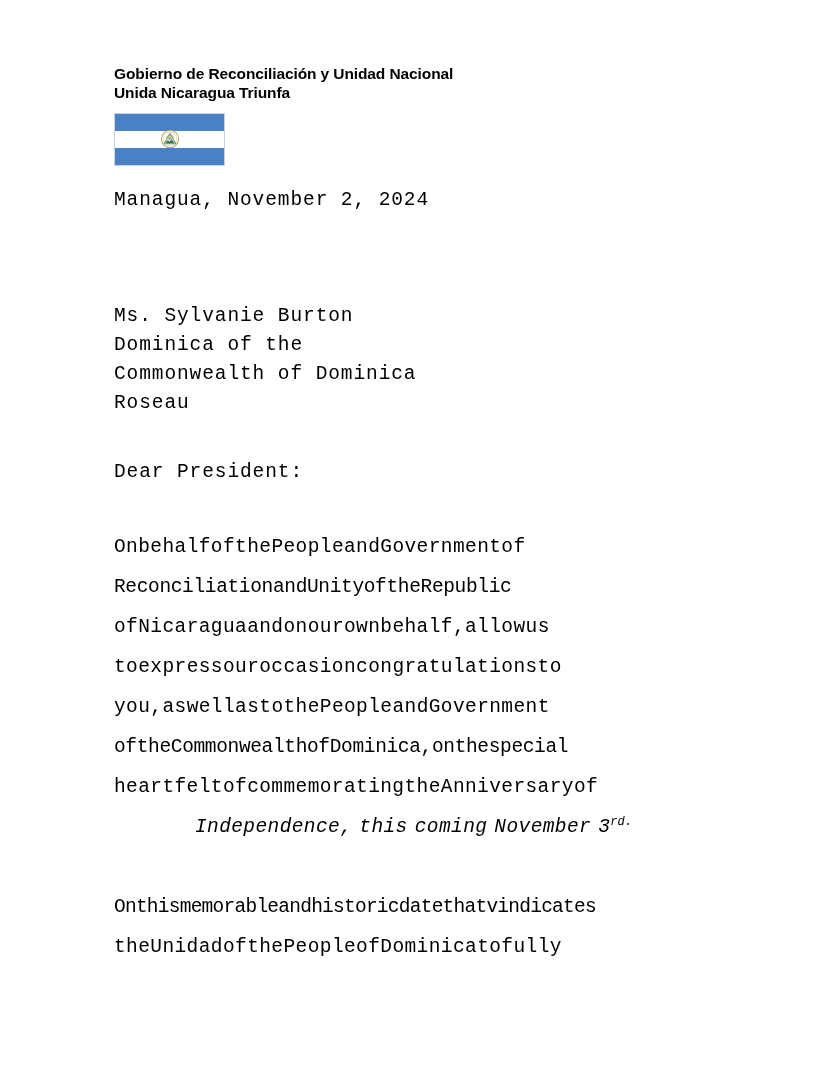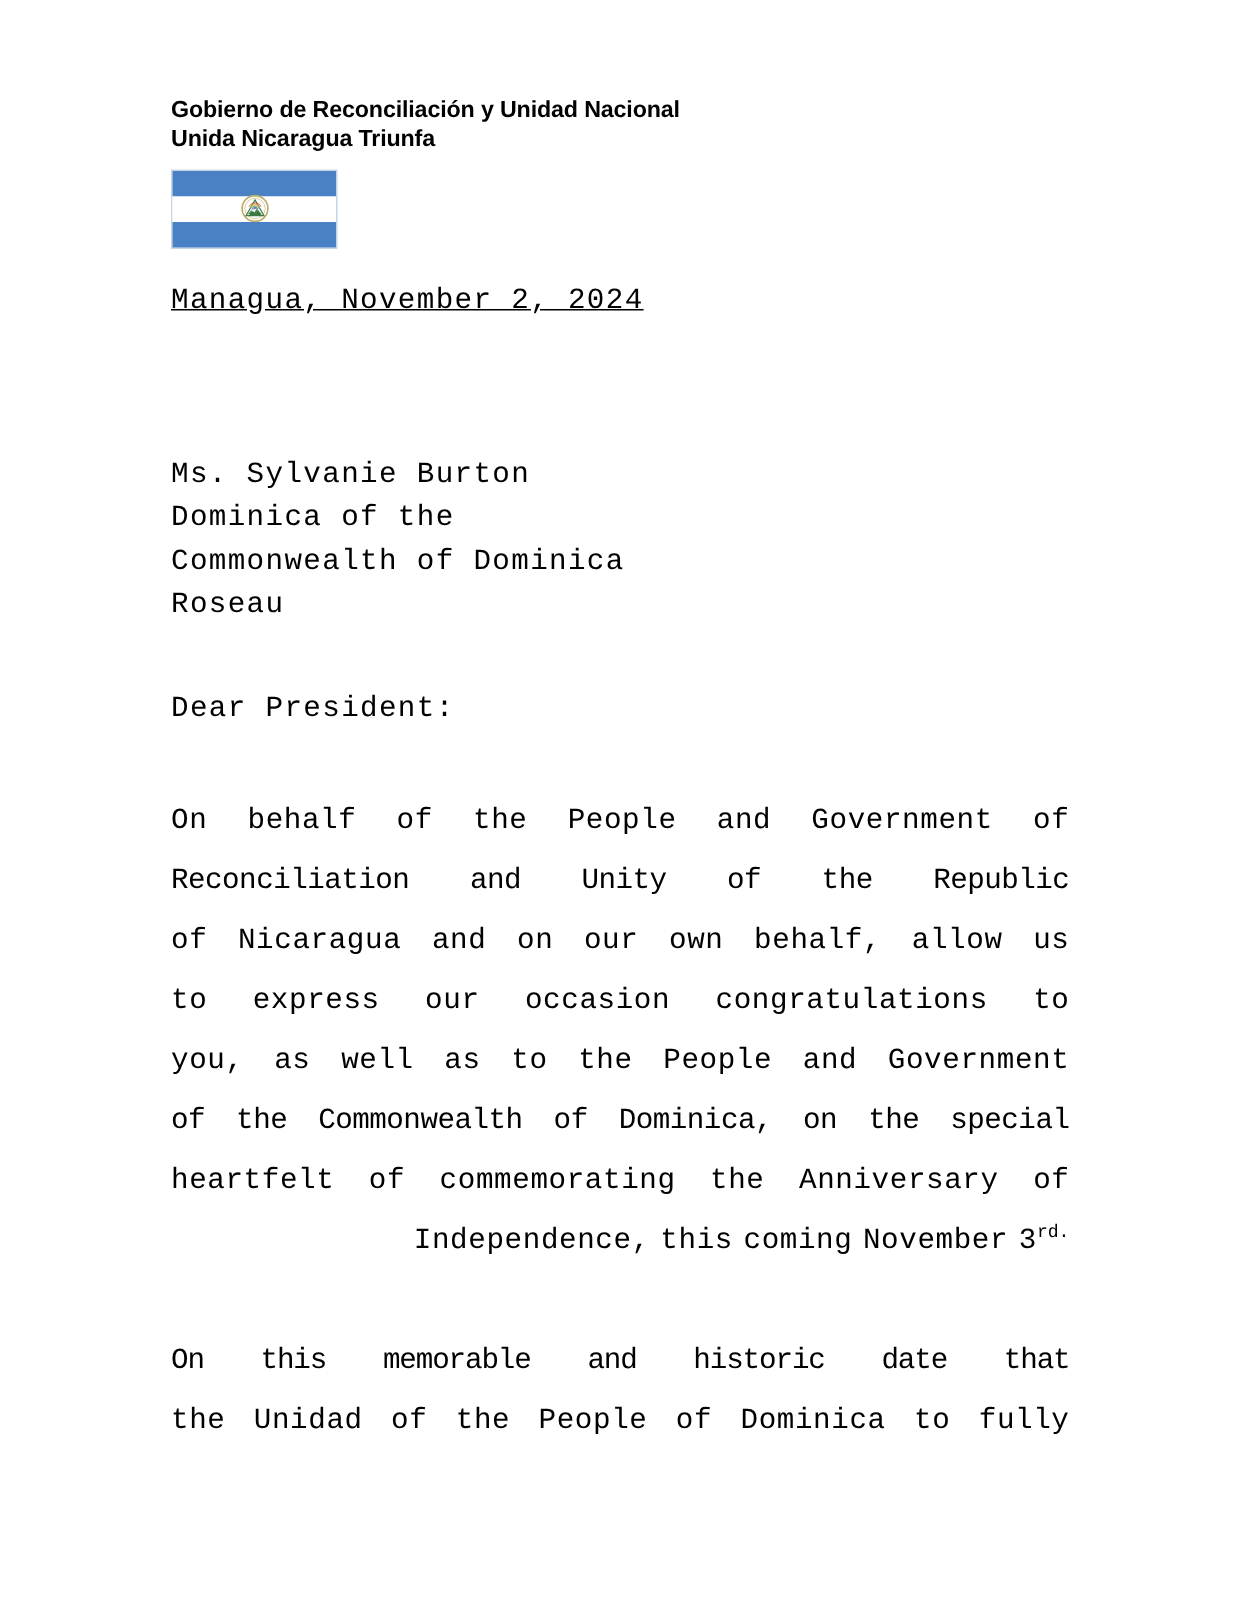--- a/index.html
+++ b/index.html
@@ -87,21 +87,20 @@
 
   .block {
     margin: 0;
   }
 
   
   .date-line {
     line-height: 40px;
     white-space: pre;
     letter-spacing: 0.9px;
-    text-decoration: underline;
   }
 
   .spacer-sm { height: 41px; }
   .spacer-md { height: 40px; }
 
   
   .address-line {
     line-height: 29px;
     white-space: pre;
     letter-spacing: 0.9px;
@@ -109,28 +108,29 @@
 
   .salutation {
     line-height: 29px;
     white-space: pre;
     letter-spacing: 0.9px;
   }
 
   
   .para-line {
     display: flex;
-    justify-content: space-between;
+    justify-content: flex-start;
     line-height: 40px;
     width: 599px;
     letter-spacing: 0.4px;
     white-space: pre;
   }
   .para-line.last {
-    justify-content: flex-end;
+    justify-content: center;
+    font-style: italic;
   }
   .para-line.last .w + .w {
     margin-left: 0.6ch;
   }
   .para-line .w {
     white-space: pre;
   }
 
   
   .para-line.tight {
@@ -203,19 +203,19 @@
           <div class="para-line tight"><span class="w">Reconciliation</span><span class="w">and</span><span class="w">Unity</span><span class="w">of</span><span class="w">the</span><span class="w">Republic</span></div>
           <div class="para-line"><span class="w">of</span><span class="w">Nicaragua</span><span class="w">and</span><span class="w">on</span><span class="w">our</span><span class="w">own</span><span class="w">behalf,</span><span class="w">allow</span><span class="w">us</span></div>
           <div class="para-line"><span class="w">to</span><span class="w">express</span><span class="w">our</span><span class="w">occasion</span><span class="w">congratulations</span><span class="w">to</span></div>
           <div class="para-line"><span class="w">you,</span><span class="w">as</span><span class="w">well</span><span class="w">as</span><span class="w">to</span><span class="w">the</span><span class="w">People</span><span class="w">and</span><span class="w">Government</span></div>
           <div class="para-line tight"><span class="w">of</span><span class="w">the</span><span class="w">Commonwealth</span><span class="w">of</span><span class="w">Dominica,</span><span class="w">on</span><span class="w">the</span><span class="w">special</span></div>
           <div class="para-line"><span class="w">heartfelt</span><span class="w">of</span><span class="w">commemorating</span><span class="w">the</span><span class="w">Anniversary</span><span class="w">of</span></div>
           <div class="para-line last"><span class="w">Independence,</span><span class="w">this</span><span class="w">coming</span><span class="w">November</span><span class="w">3<sup class="ord">rd.</sup></span></div>
         </div>
         <div class="spacer-md"></div>
         <div class="block">
-          <div class="para-line vtight"><span class="w">On</span><span class="w">this</span><span class="w">memorable</span><span class="w">and</span><span class="w">historic</span><span class="w">date</span><span class="w">that</span></div>
+          <div class="para-line vtight"><span class="w">On</span><span class="w">this</span><span class="w">memorable</span><span class="w">and</span><span class="w">historic</span><span class="w">date</span><span class="w">that</span><span class="w">vindicates</span></div>
           <div class="para-line"><span class="w">the</span><span class="w">Unidad</span><span class="w">of</span><span class="w">the</span><span class="w">People</span><span class="w">of</span><span class="w">Dominica</span><span class="w">to</span><span class="w">fully</span></div>
         </div>
       </div>
 
   </div>
 </div>
 
 </body></html>

